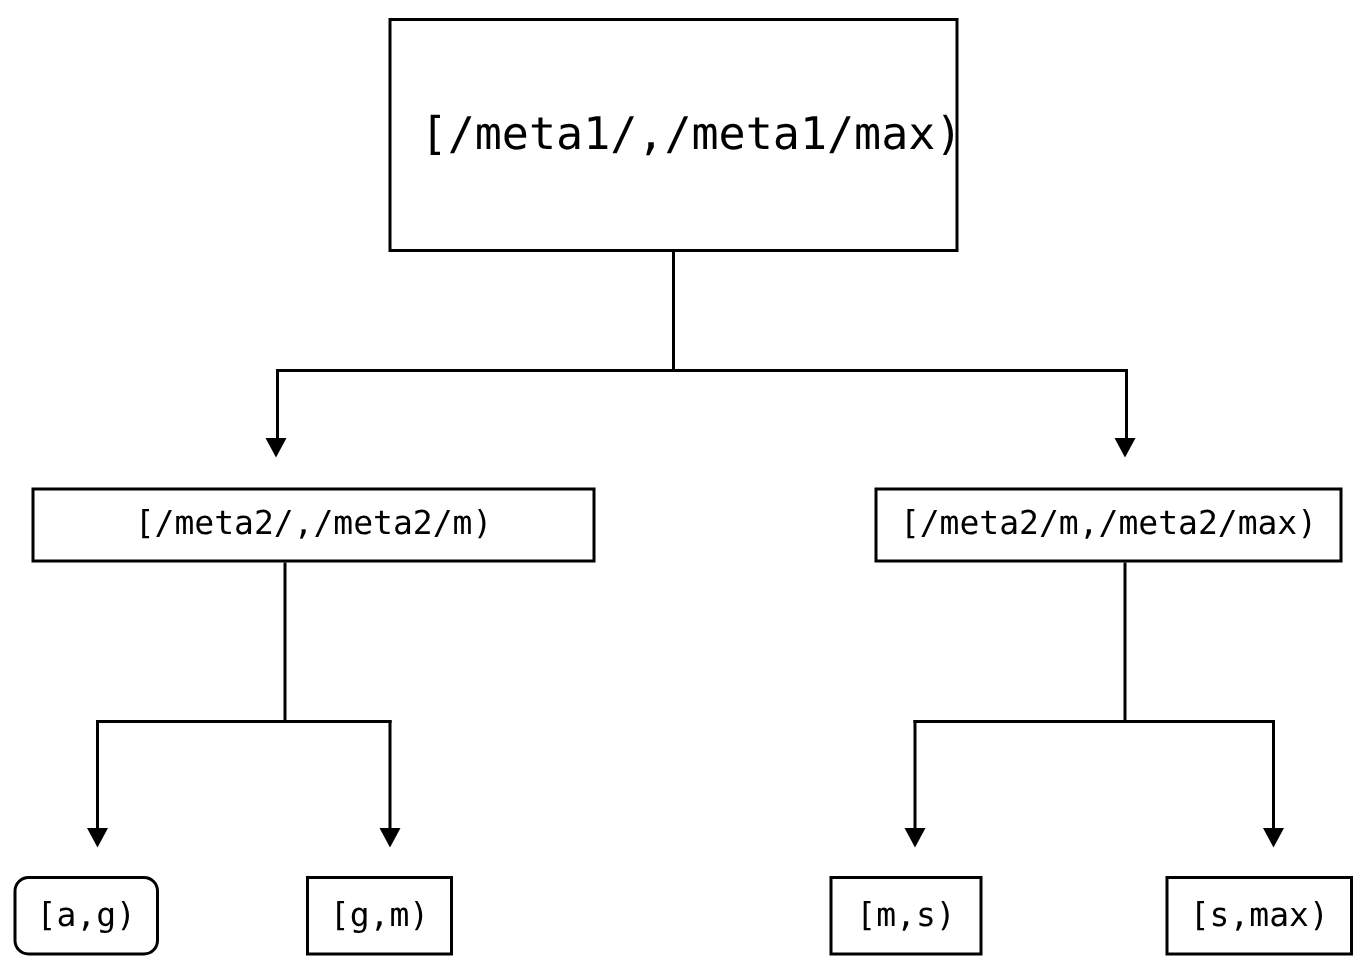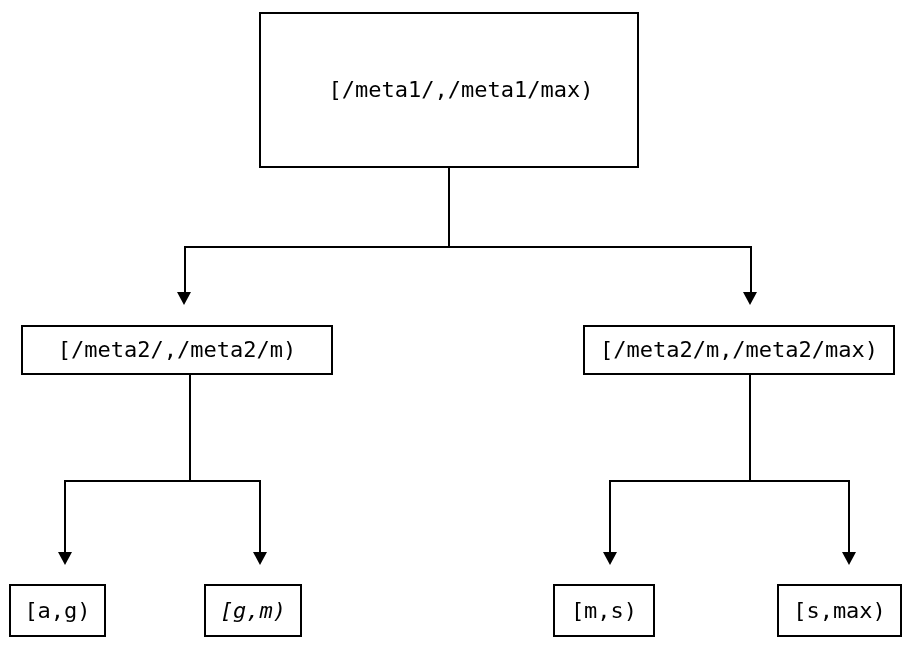--- a/index.html
+++ b/index.html
@@ -28,21 +28,21 @@
     color: #000000;
     letter-spacing: 0px;
     white-space: nowrap;
   }
   .node-label {
     font-family: "DejaVu Sans Mono", "Liberation Mono", monospace;
     font-size: 22px;
     line-height: 1;
     color: #000000;
   }
-  .node-root .node-label { font-size: 22px; margin-left: 24px; }
+  .node-root .node-label { font-size: 30px; margin-left: 24px; }
   .node-mid  .node-label { font-size: 22px; }
   .node-leaf .node-label { font-size: 22px; }
 
   .edge-v {
     position: absolute;
     width: 2px;
     background: #000000;
   }
   .edge-h {
     position: absolute;
@@ -67,21 +67,21 @@
     <span class="node-label">[/meta1/,/meta1/max)</span>
   </div>
 
   <div class="edge-v" style="left:448px; top:168px; height:80px;"></div>
   <div class="edge-h" style="left:184px; top:246px; width:567px;"></div>
   <div class="edge-v" style="left:184px; top:246px; height:48px;"></div>
   <div class="arrow-head" style="left:177px; top:292px;"></div>
   <div class="edge-v" style="left:750px; top:246px; height:48px;"></div>
   <div class="arrow-head" style="left:743px; top:292px;"></div>
 
-  <div class="node node-mid" style="left:21px; top:325px; width:312px; height:50px;">
+  <div class="node node-mid" style="left:21px; top:325px; width:376px; height:50px;">
     <span class="node-label">[/meta2/,/meta2/m)</span>
   </div>
 
   <div class="node node-mid" style="left:583px; top:325px; width:312px; height:50px;">
     <span class="node-label">[/meta2/m,/meta2/max)</span>
   </div>
 
   <div class="edge-v" style="left:189px; top:375px; height:107px;"></div>
   <div class="edge-h" style="left:64px; top:480px; width:197px;"></div>
   <div class="edge-v" style="left:64px; top:480px; height:73px;"></div>
@@ -89,25 +89,25 @@
   <div class="edge-v" style="left:259px; top:480px; height:73px;"></div>
   <div class="arrow-head" style="left:253px; top:552px;"></div>
 
   <div class="edge-v" style="left:749px; top:375px; height:107px;"></div>
   <div class="edge-h" style="left:609px; top:480px; width:241px;"></div>
   <div class="edge-v" style="left:609px; top:480px; height:73px;"></div>
   <div class="arrow-head" style="left:603px; top:552px;"></div>
   <div class="edge-v" style="left:848px; top:480px; height:73px;"></div>
   <div class="arrow-head" style="left:842px; top:552px;"></div>
 
-  <div class="node node-leaf" style="left:9px; top:584px; width:97px; height:53px;">
+  <div class="node node-leaf" style="left:9px; top:584px; width:97px; height:53px;border-radius:10px;">
     <span class="node-label">[a,g)</span>
   </div>
 
-  <div class="node node-leaf" style="left:204px; top:584px; width:98px; height:53px;font-style:italic;">
+  <div class="node node-leaf" style="left:204px; top:584px; width:98px; height:53px;">
     <span class="node-label">[g,m)</span>
   </div>
 
   <div class="node node-leaf" style="left:777px; top:584px; width:125px; height:53px;">
     <span class="node-label">[s,max)</span>
   </div>
 
   <div class="node node-leaf" style="left:553px; top:584px; width:102px; height:53px;">
     <span class="node-label">[m,s)</span>
   </div>

